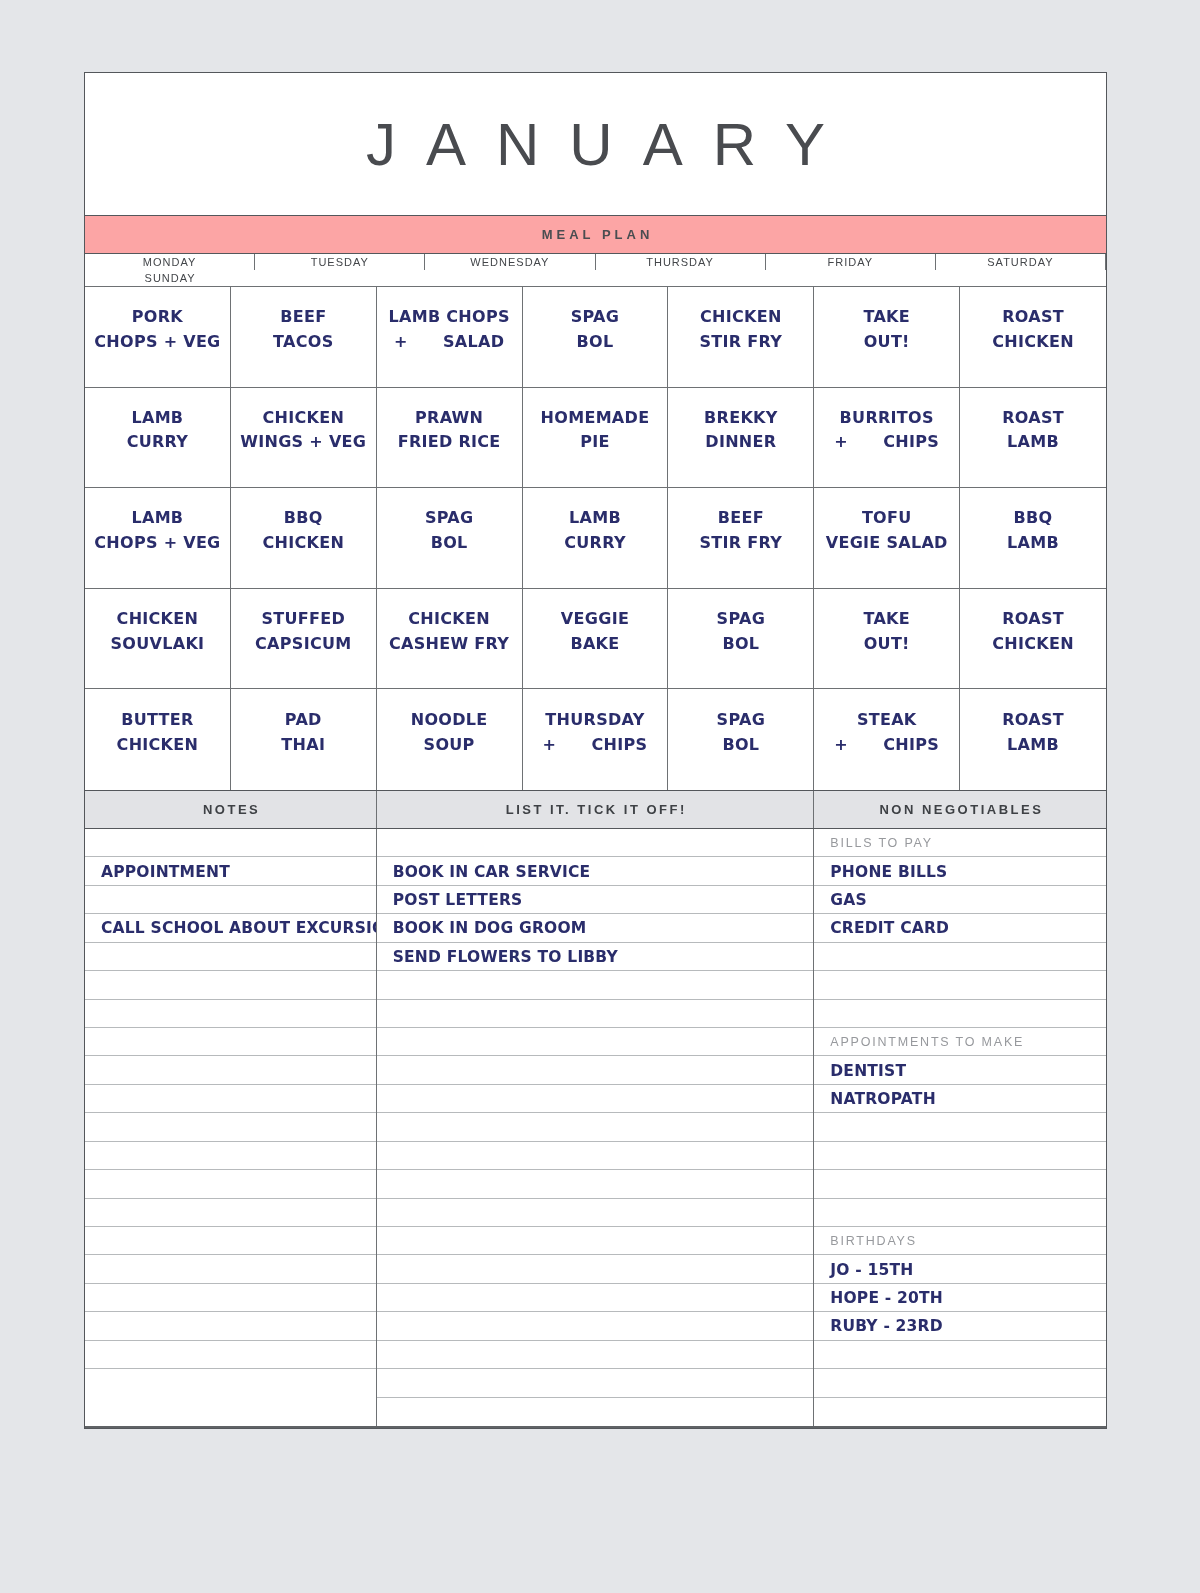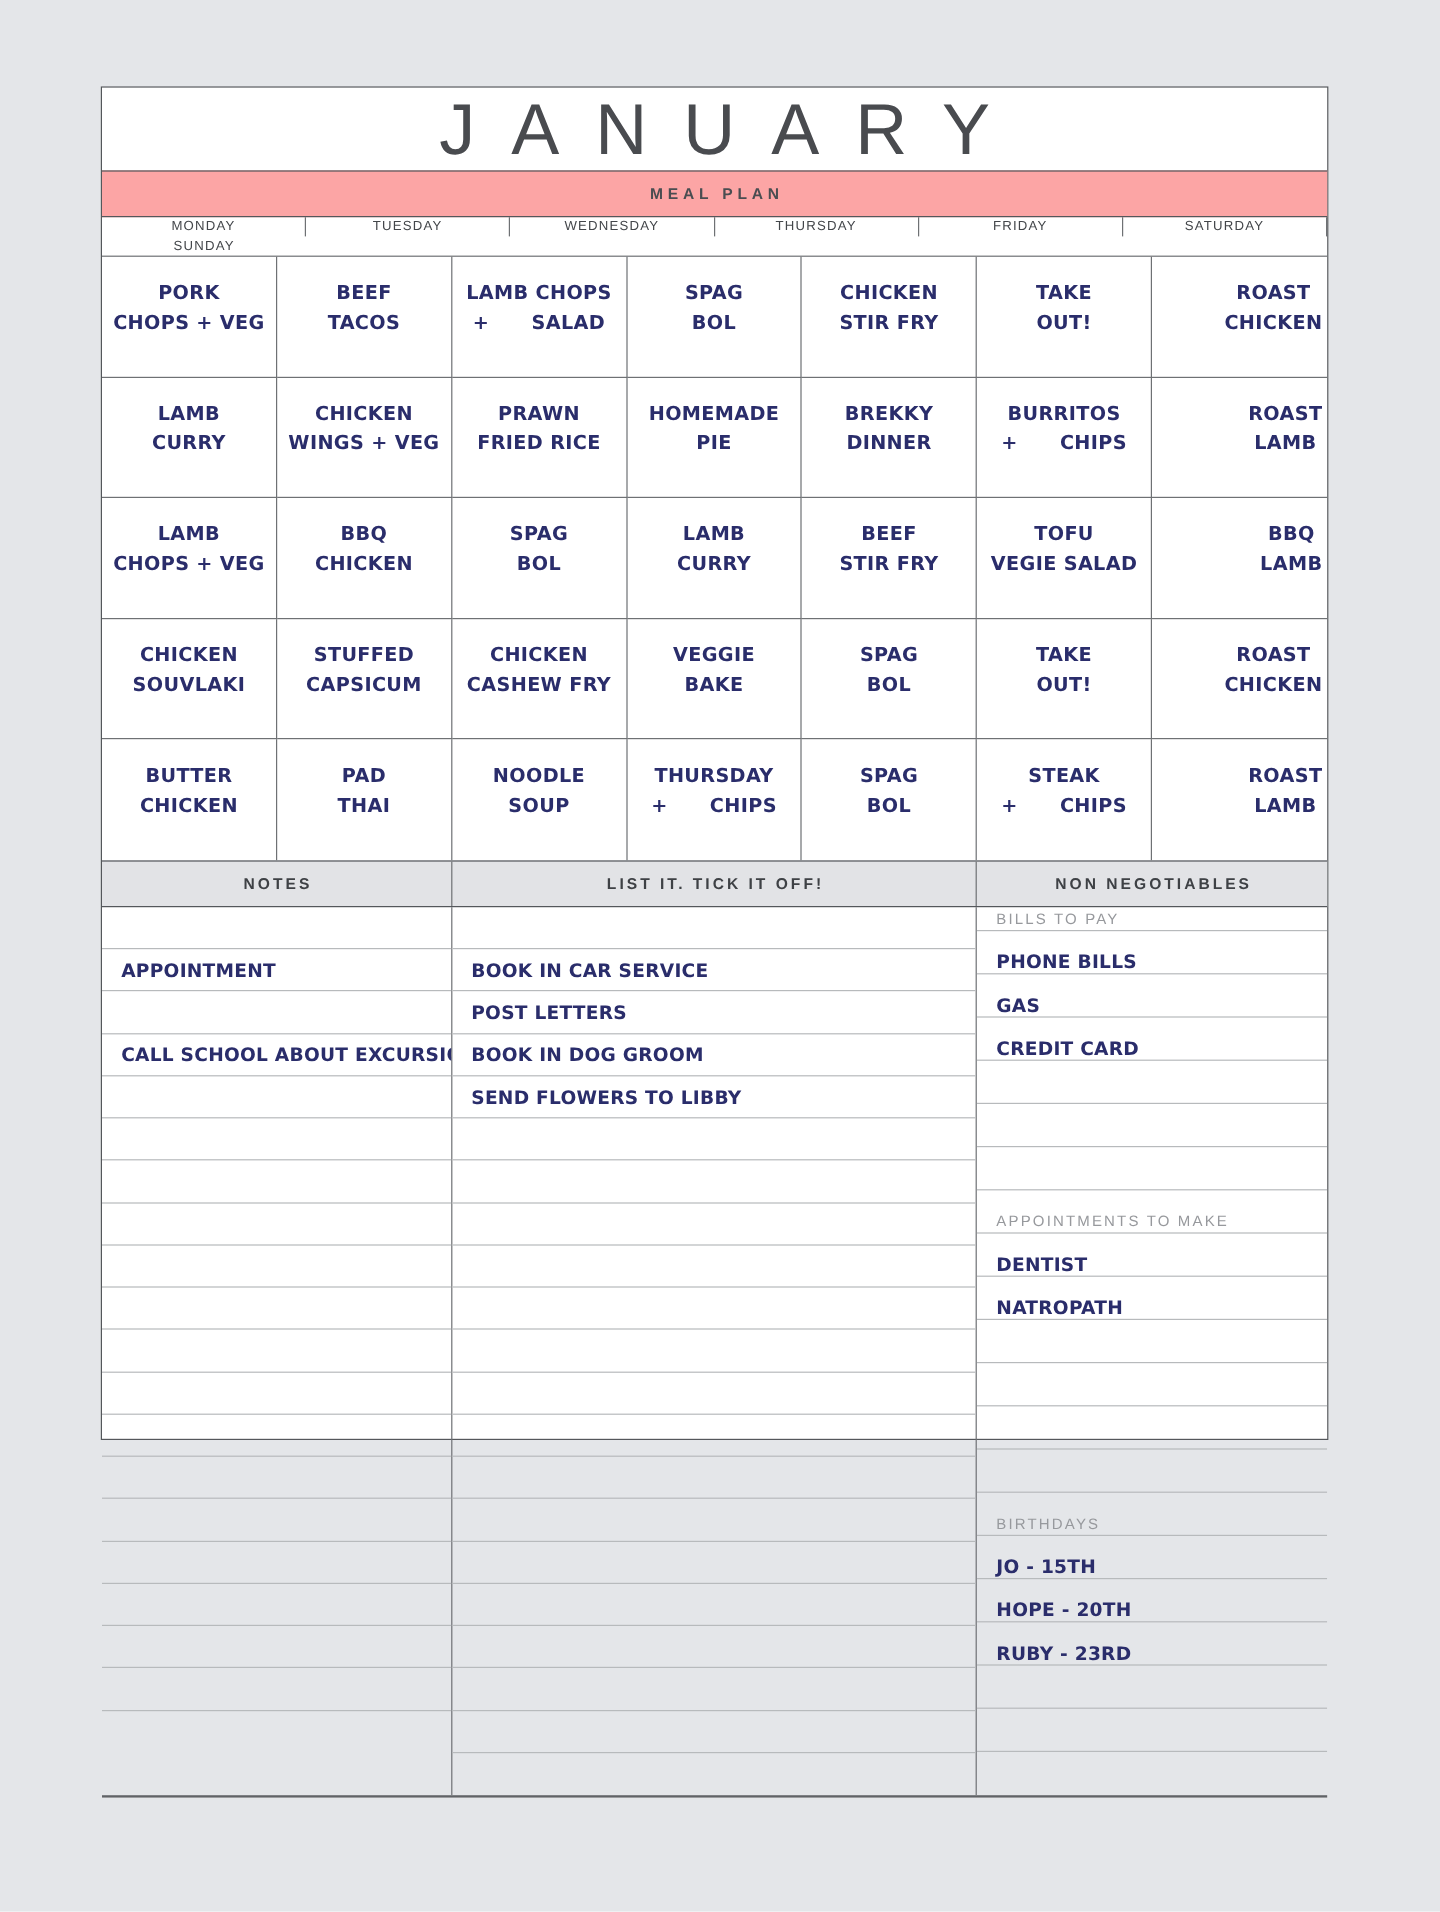--- a/index.html
+++ b/index.html
@@ -5,21 +5,21 @@
   * { margin:0; padding:0; box-sizing:border-box; }
   html,body { width:1200px; height:1593px; }
   body {
     background:#e4e6e9;
     font-family:"Liberation Sans", sans-serif;
     position:relative;
     --ink:#2a2d6b;
   }
   .sheet {
     position:absolute; left:84px; top:72px;
-    width:1023px; height:1128px;
+    width:1023px; height:1357px;
     background:#ffffff;
     border:1.5px solid #54575b;
     display:flex; flex-direction:column;
   }
   
   .title-box { height:163px; display:flex; align-items:center; justify-content:center; }
   .title-box h1 {
     font-size:60px; font-weight:300; color:#494b4f;
     letter-spacing:30px; padding-left:30px; white-space:nowrap;
   }
@@ -50,21 +50,21 @@
     flex:0 0 503px;
     display:grid;
     grid-template-columns:repeat(7,1fr);
     grid-template-rows:repeat(5,1fr);
   }
   .meal-cell {
     border-right:1px solid #6e7174; border-bottom:1px solid #6e7174;
     display:flex; align-items:center; justify-content:center;
     padding:4px 4px 18px 4px;
   }
-  .meal-cell:nth-child(7n) { border-right:none;justify-content:flex-end; }
+  .meal-cell:nth-child(7n) { border-right:none; }
   .meal-cell:nth-child(n+29) { border-bottom:none; }
   .ink {
     color:var(--ink);
     font-family:"DejaVu Sans", sans-serif;
     font-weight:700;
   }
   .meal-text {
     font-size:16px; line-height:1.55; letter-spacing:0.3px;
     text-align:center; white-space:pre-wrap;
   }
@@ -85,21 +85,21 @@
   
   .lined-area {
     flex:0 0 597px;
     display:grid; grid-template-columns:2fr 3fr 2fr;
   }
   .lined-col {
     display:grid; grid-template-rows:repeat(21,1fr);
     border-right:1px solid #6e7174;
     overflow:hidden;
   }
-  .lined-col:last-child { border-right:none;gap:16px; }
+  .lined-col:last-child { border-right:none; }
   .line-row {
     border-bottom:1px solid #b7babc;
     display:flex; align-items:center;
     padding:1px 8px 0 16px;
   }
   .line-row:last-child { border-bottom:none; }
   .entry-text { font-size:15.5px; letter-spacing:0.2px; white-space:nowrap; }
   .sub-label {
     font-size:12.5px; color:#97999d; letter-spacing:1.8px; font-weight:400;
     white-space:nowrap;

